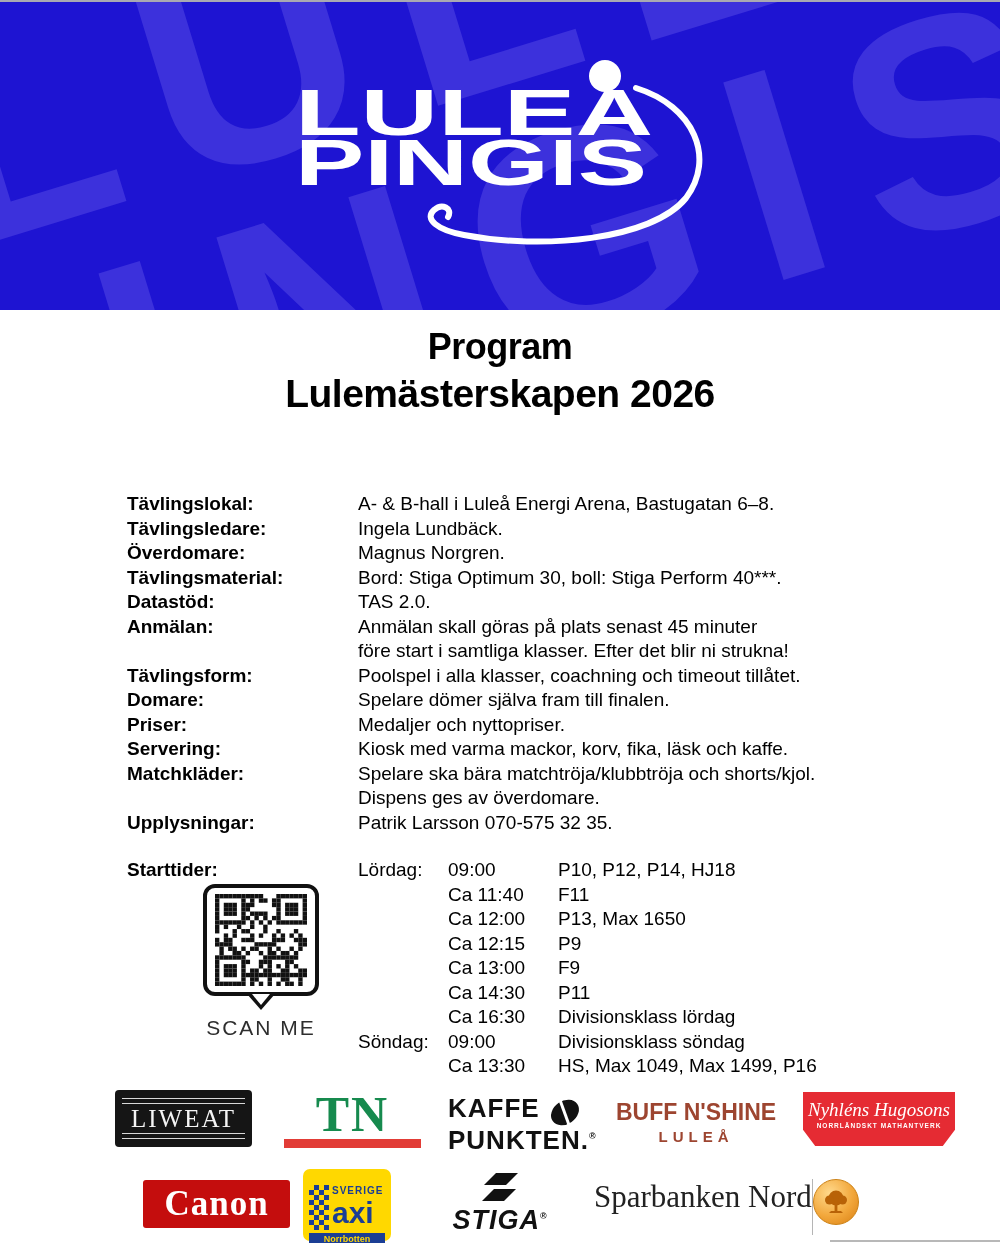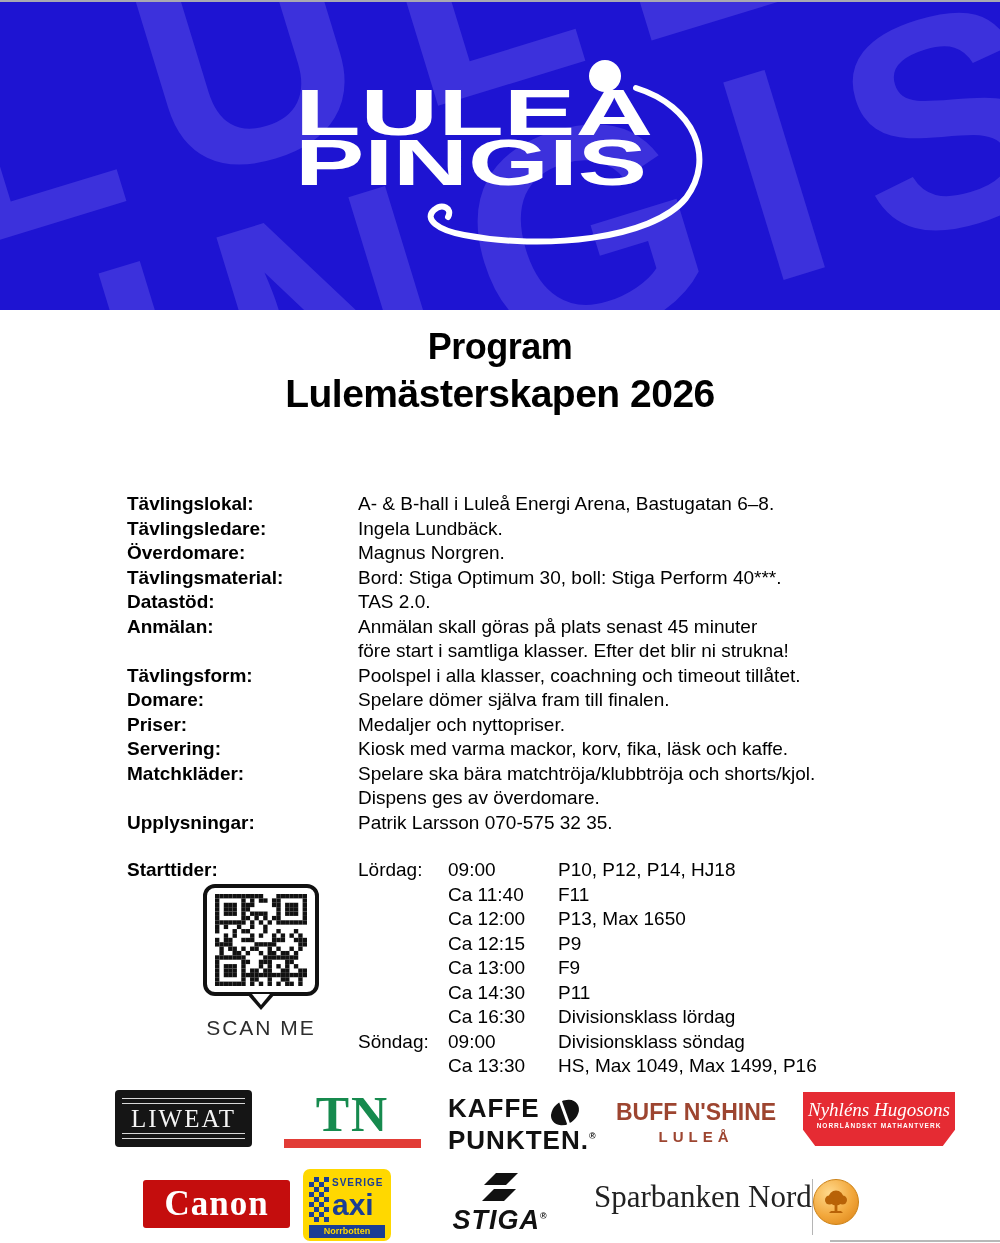--- a/index.html
+++ b/index.html
@@ -72,21 +72,21 @@
   .nyh{left:803px;top:7px;width:152px;height:54px;background:#e52b33;color:#fff;text-align:center;
        clip-path:polygon(0 0,100% 0,100% 70%,92% 100%,8% 100%,0 70%);padding-top:8px;box-sizing:border-box;}
   .nyh .n1{font-family:"Liberation Serif",serif;font-style:italic;font-weight:400;font-size:19px;line-height:20px;}
   .nyh .n2{font-size:6.5px;letter-spacing:1px;margin-top:2px;font-weight:700;}
 
   .canon{left:115px;top:95px;width:147px;height:48px;background:#c40d0d;border-radius:3px;
          display:flex;align-items:center;justify-content:center;margin-left:28px;}
   .canon .txt{font-family:"Liberation Serif",serif;font-weight:700;font-size:35px;color:#fff;letter-spacing:1px;}
 
   .taxi{left:303px;top:84px;width:88px;height:72px;background:#ffd800;border-radius:7px;
-        box-sizing:border-box;padding:8px 6px 4px;}
+        box-sizing:border-box;padding:16px 6px 4px;}
   .taxi .row{display:flex;gap:3px;}
   .taxi .tblk{width:20px;height:45px;flex:none;
         background:conic-gradient(#1b3e94 0 25%,#ffd800 0 50%,#1b3e94 0 75%,#ffd800 0) 0 0/10px 10px;}
   .taxi .col{display:flex;flex-direction:column;}
   .taxi .sv{font-size:10px;font-weight:800;color:#1b3e94;letter-spacing:1px;}
   .taxi .ax{font-size:30px;font-weight:800;color:#1b3e94;line-height:30px;margin-top:2px;}
   .taxi .chip{margin-top:3px;height:13px;background:#1b3e94;border-radius:0;color:#ffd800;
         font-size:9px;font-weight:700;text-align:center;line-height:13px;}
 
   .stiga{left:450px;top:86px;width:100px;text-align:center;color:#111;}

